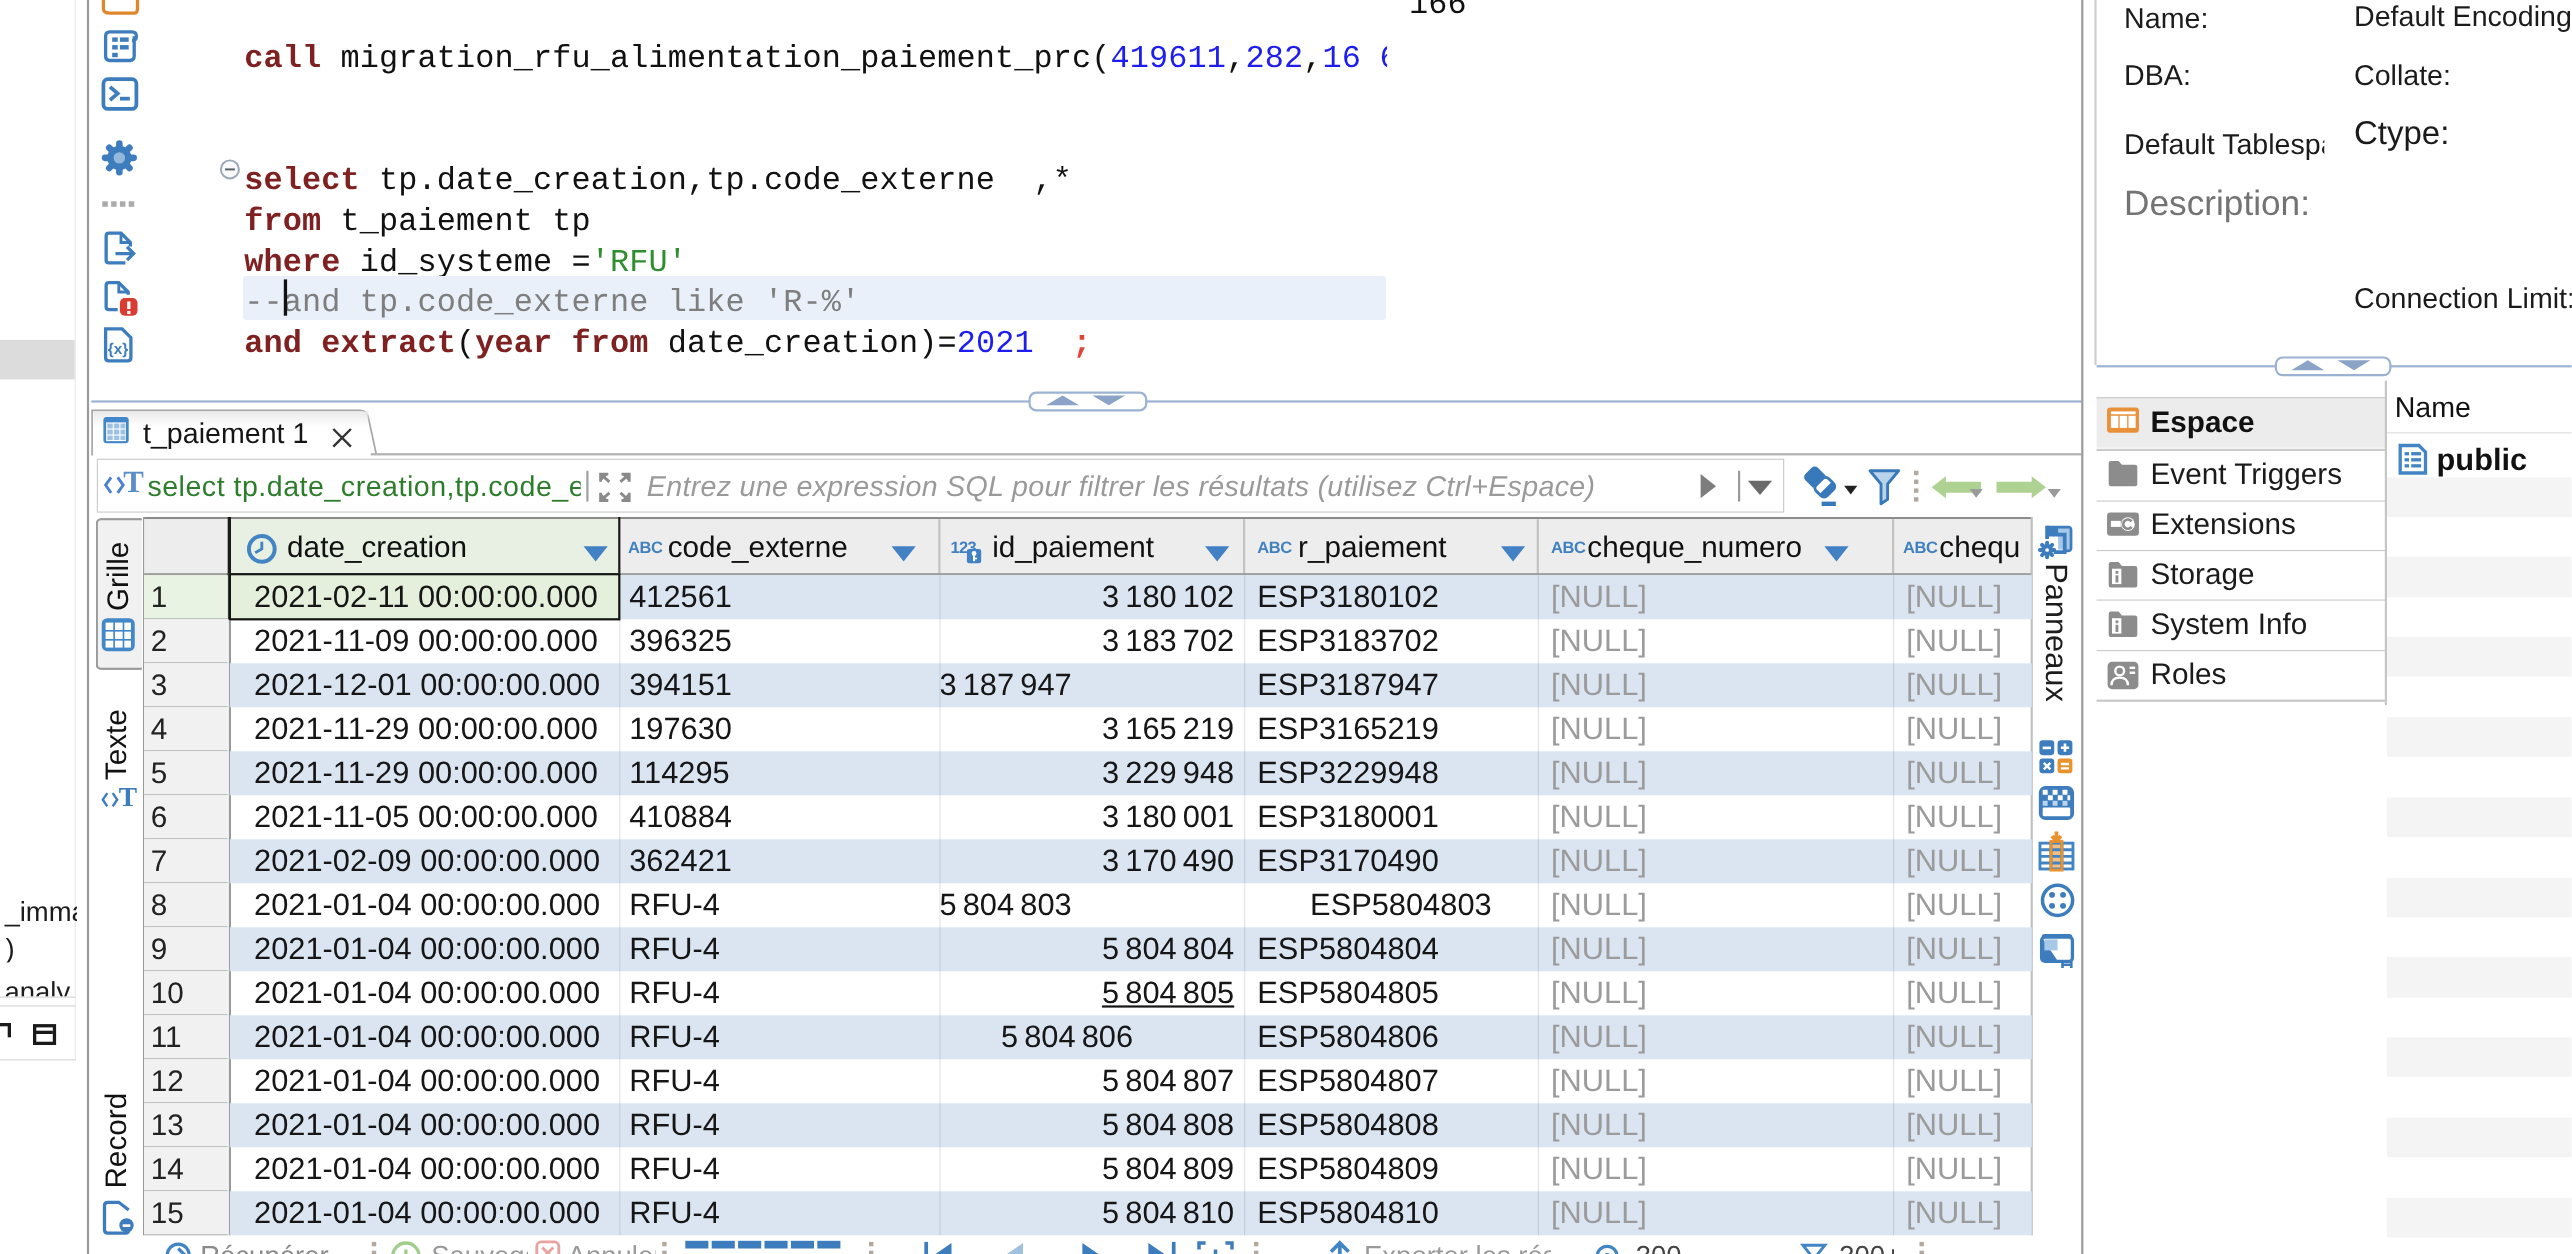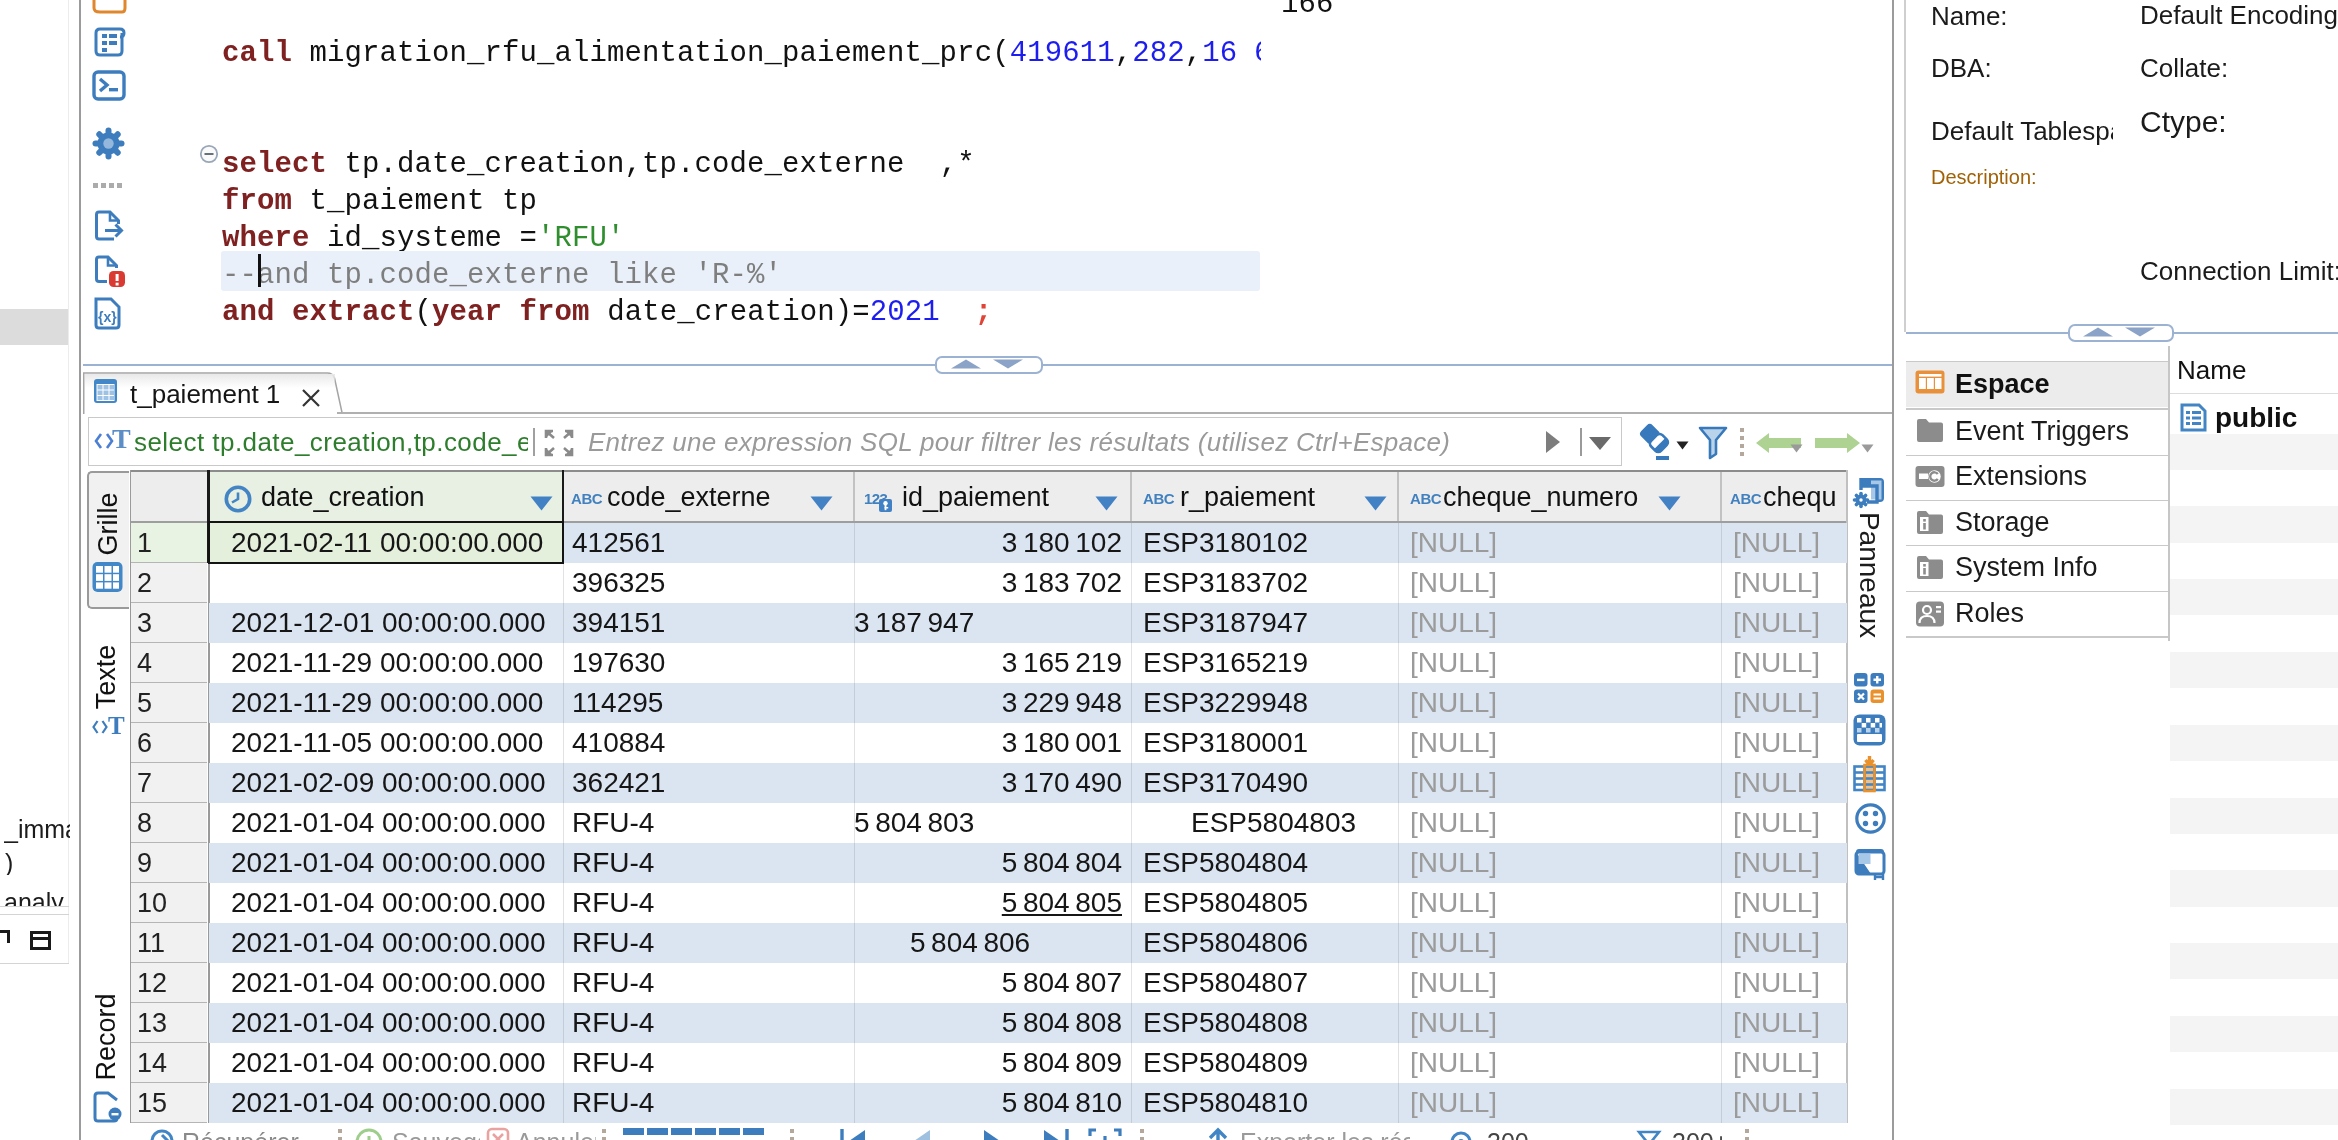--- a/index.html
+++ b/index.html
@@ -333,20 +333,21 @@
 <div class="rnum" style="left:137px;top:1043px;">14</div>
 <div class="abs" style="left:131px;top:1083px;width:76px;height:38.5px;background:#f1f1f1;border-bottom:1.5px solid #b5b5b5;"></div>
 <div class="rnum" style="left:137px;top:1083px;">15</div>
 <div class="abs" style="left:207.5px;top:520.5px;width:356px;height:43px;border:2.5px solid #141414;background:#e4f0dc;box-sizing:border-box;"></div>
 <div class="cell" style="left:231px;top:523px;">2021-02-11 00:00:00.000</div>
 <div class="cell" style="left:572px;top:523px;">412561</div>
 <div class="cell" style="left:854px;top:523px;width:268px;text-align:right;">3 180 102</div>
 <div class="cell" style="left:1143px;top:523px;">ESP3180102</div>
 <div class="cell nullv" style="left:1410px;top:523px;">[NULL]</div>
 <div class="cell nullv" style="left:1733px;top:523px;">[NULL]</div>
+<div class="cell" style="left:231px;top:563px;">2021-11-09 00:00:00.000</div>
 <div class="cell" style="left:572px;top:563px;">396325</div>
 <div class="cell" style="left:854px;top:563px;width:268px;text-align:right;">3 183 702</div>
 <div class="cell" style="left:1143px;top:563px;">ESP3183702</div>
 <div class="cell nullv" style="left:1410px;top:563px;">[NULL]</div>
 <div class="cell nullv" style="left:1733px;top:563px;">[NULL]</div>
 <div class="cell" style="left:231px;top:603px;">2021-12-01 00:00:00.000</div>
 <div class="cell" style="left:572px;top:603px;">394151</div>
 <div class="cell" style="left:854px;top:603px;width:268px;">3 187 947</div>
 <div class="cell" style="left:1143px;top:603px;">ESP3187947</div>
 <div class="cell nullv" style="left:1410px;top:603px;">[NULL]</div>
@@ -549,21 +550,21 @@
 <svg class="abs" style="left:1635px;top:1128px;" width="28" height="28" viewBox="0 0 28 28">
   <path d="M4 4 L24 4 L16 14 L16 24 L12 21 L12 14 Z" fill="none" stroke="#4285c5" stroke-width="2.6"></path>
 </svg>
 <div class="abs" style="left:1672px;top:1128px;font-size:25px;color:#444;">300+</div>
 <div class="abs" style="left:1745px;top:1129px;width:4px;height:4px;background:#b3a89b;box-shadow:0 8px #b3a89b;"></div>
 
 <div class="abs" style="left:1904px;top:0;width:1.5px;height:332px;background:#cfcfcf;"></div>
 <div class="abs" style="left:1931px;top:1px;font-size:26px;color:#1b1b1b;">Name:</div>
 <div class="abs" style="left:1931px;top:53px;font-size:26px;color:#1b1b1b;">DBA:</div>
 <div class="abs" style="left:1931px;top:116px;width:182px;height:30px;overflow:hidden;font-size:26px;color:#1b1b1b;white-space:nowrap;">Default Tablespace:</div>
-<div class="abs" style="left:1931px;top:166px;font-size:20px;color:#a16207;">Description:</div>
+<div class="abs" style="left:1931px;top:166px;font-size:32px;color:#737373;">Description:</div>
 <div class="abs" style="left:2140px;top:0px;font-size:26px;color:#1b1b1b;white-space:nowrap;">Default Encoding:</div>
 <div class="abs" style="left:2140px;top:53px;font-size:26px;color:#1b1b1b;">Collate:</div>
 <div class="abs" style="left:2140px;top:105px;font-size:30px;color:#1b1b1b;">Ctype:</div>
 <div class="abs" style="left:2140px;top:256px;font-size:26px;color:#1b1b1b;white-space:nowrap;">Connection Limit:</div>
 <div class="abs" style="left:1906px;top:331.5px;width:432px;height:2px;background:#9cb2d2;"></div>
 <div class="abs" style="left:2068px;top:323.5px;width:102px;height:14px;background:#fff;border:2px solid #9cb2d2;border-radius:7px;"></div>
 <svg class="abs" style="left:2068px;top:325.5px;" width="102" height="12" viewBox="0 0 102 12">
   <path d="M15 10.5 L45 10.5 L30 1.5 Z" fill="#8ba3c7"></path>
   <path d="M57 1.5 L87 1.5 L72 10.5 Z" fill="#8ba3c7"></path>
 </svg>

